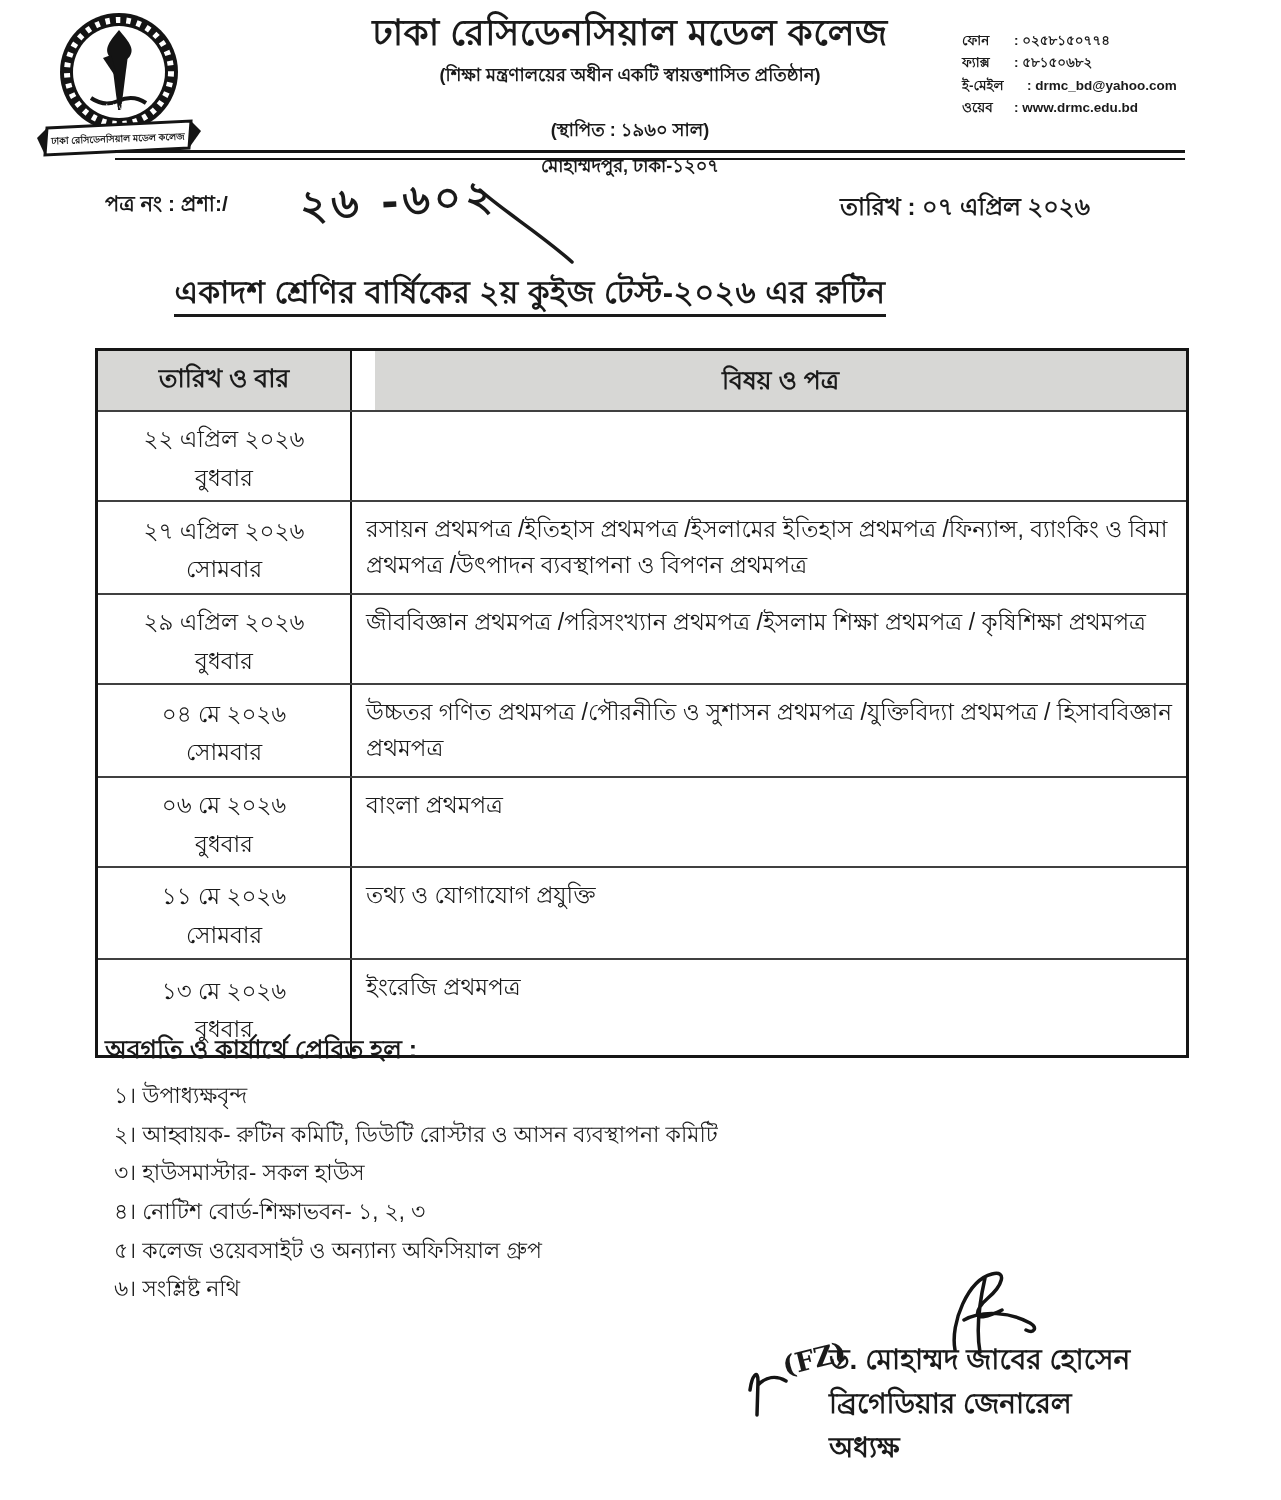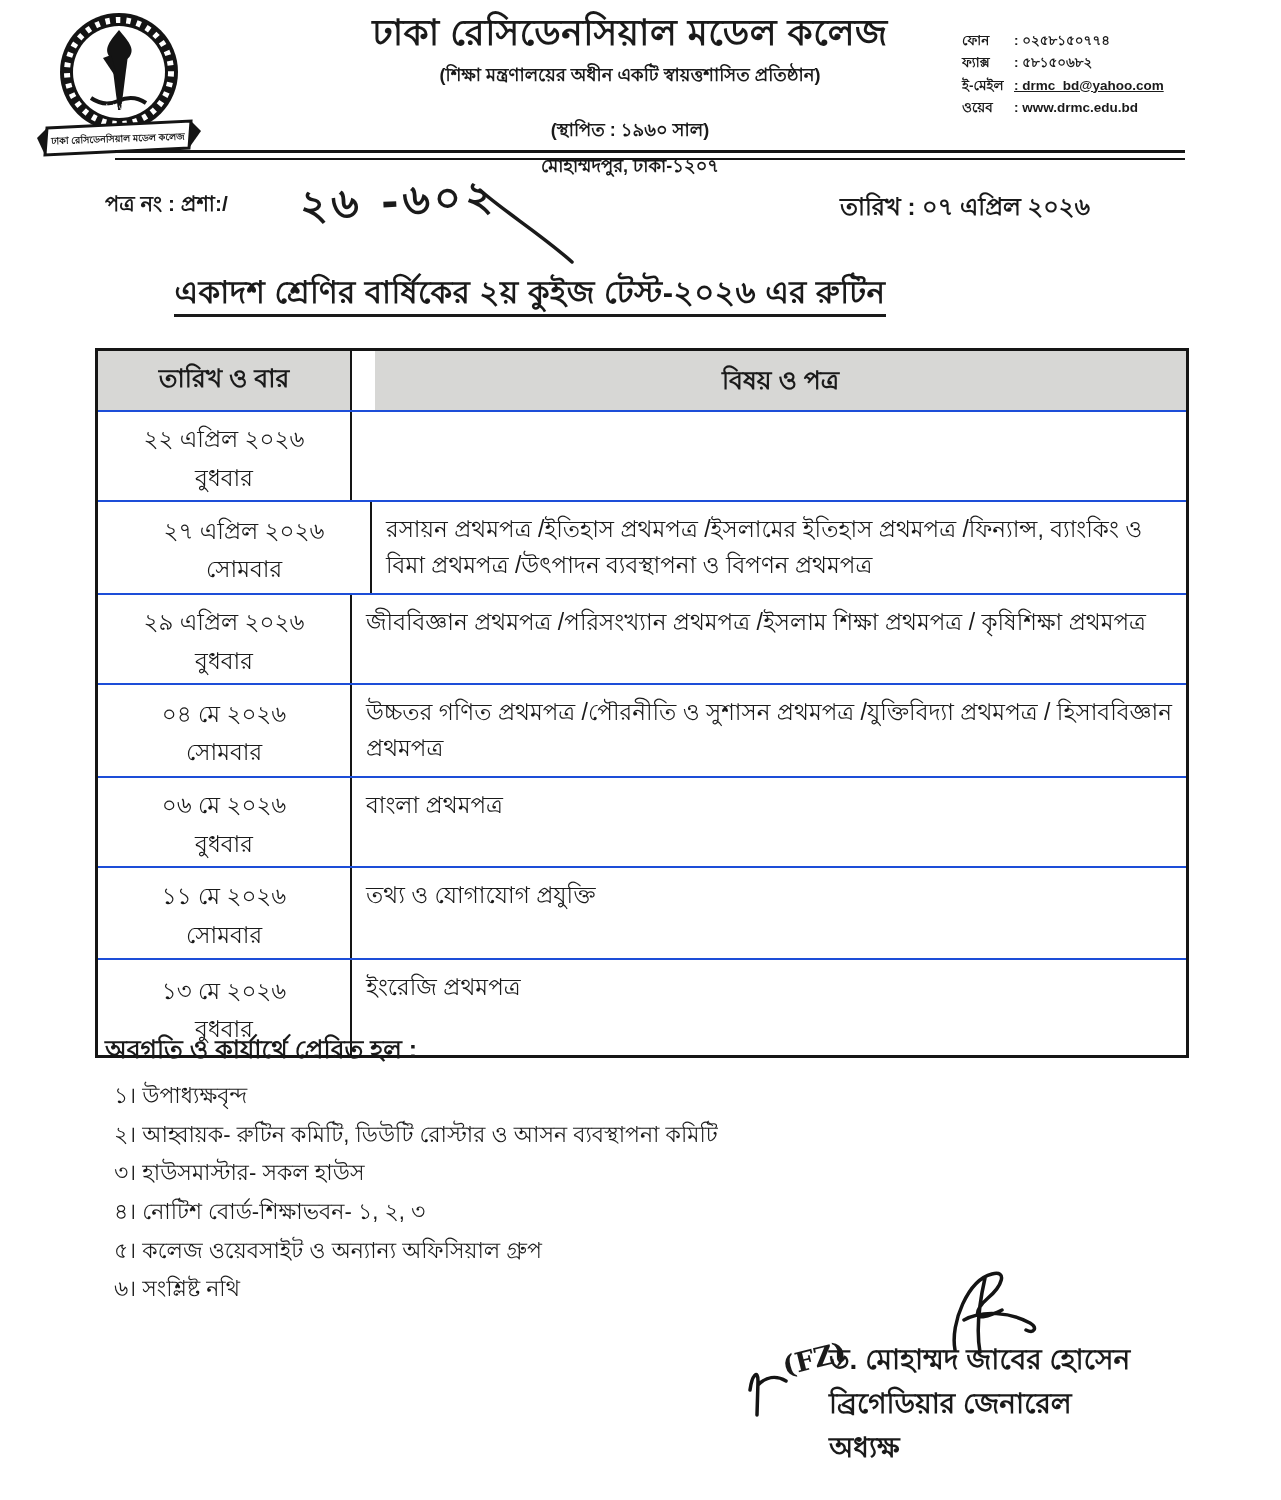--- a/index.html
+++ b/index.html
@@ -14,51 +14,51 @@
   .head-center{left:250px;top:12px;width:760px;text-align:center;}
   .college-name{font-size:36px;font-weight:bold;letter-spacing:.5px;line-height:1.15;}
   .college-sub{font-size:18px;font-weight:bold;margin-top:8px;}
   .college-est{font-size:18px;font-weight:bold;margin-top:24px;}
   .college-addr{font-size:18px;font-weight:bold;margin-top:5px;}
 
   .contact{left:962px;top:30px;width:300px;font-size:13.5px;font-weight:bold;line-height:1.65;}
   .contact-row{display:flex;}
   .contact-label{width:52px;flex:0 0 52px;}
   .contact-value{white-space:nowrap;}
-  .contact-value.u{text-decoration:underline;}
+  .contact-value.u{margin-left:13px;}
 
   .rule{left:115px;top:150px;width:1070px;height:5px;
         border-top:3px solid #151515;border-bottom:2px solid #151515;}
 
   
   .letter-label{left:105px;top:188px;font-size:21px;font-weight:bold;}
   .letter-hand{left:300px;top:168px;font-size:42px;font-weight:bold;
                transform:rotate(-3deg);letter-spacing:4px;
                font-family:"DejaVu Serif",serif;}
   .date-line{left:840px;top:188px;font-size:24px;font-weight:bold;}
 
   
   .doc-title{left:0;top:268px;width:1060px;text-align:center;}
   .doc-title span{font-size:31px;font-weight:bold;border-bottom:3px solid #1a1a1a;
                   padding-bottom:4px;letter-spacing:.5px;}
 
   
   .tbl{left:95px;top:348px;width:1088px;border:3px solid #151515;background:#fff;}
-  .trow{display:flex;border-top:2px solid #1d4ed8;}
+  .trow{display:flex;border-top:2px solid #404040;}
   .trow:first-child{border-top:none;gap:23px;}
   .c1{width:254px;flex:0 0 254px;border-right:2px solid #151515;
       display:flex;flex-direction:column;justify-content:center;align-items:center;
       text-align:center;padding:6px 4px;box-sizing:border-box;}
   .c2{flex:1;padding:10px 14px;box-sizing:border-box;font-size:23px;line-height:1.55;}
   .thead .c1,.thead .c2{background:#d7d7d5;font-weight:bold;font-size:25px;
       display:flex;align-items:center;justify-content:center;padding:8px 4px;}
   .thead{min-height:52px;}
   .cell-date{font-size:23px;line-height:1.9;}
   .cell-day{font-size:23px;line-height:1.4;}
-  .r1{min-height:78px;} .r2{min-height:84px;padding-left:20px;} .r3{min-height:86px;}
+  .r1{min-height:78px;} .r2{min-height:84px;} .r3{min-height:86px;}
   .r4{min-height:84px;} .r5{min-height:82px;} .r6{min-height:90px;} .r7{min-height:95px;}
 
   
   .dist-head{left:105px;top:1030px;font-size:25px;font-weight:bold;}
   .dist-list{left:114px;top:1078px;font-size:22px;line-height:1.62;}
   .dist-item{margin-bottom:3px;}
 
   
   .sig-script{left:930px;top:1268px;}
   .fz-mark{left:740px;top:1345px;}

